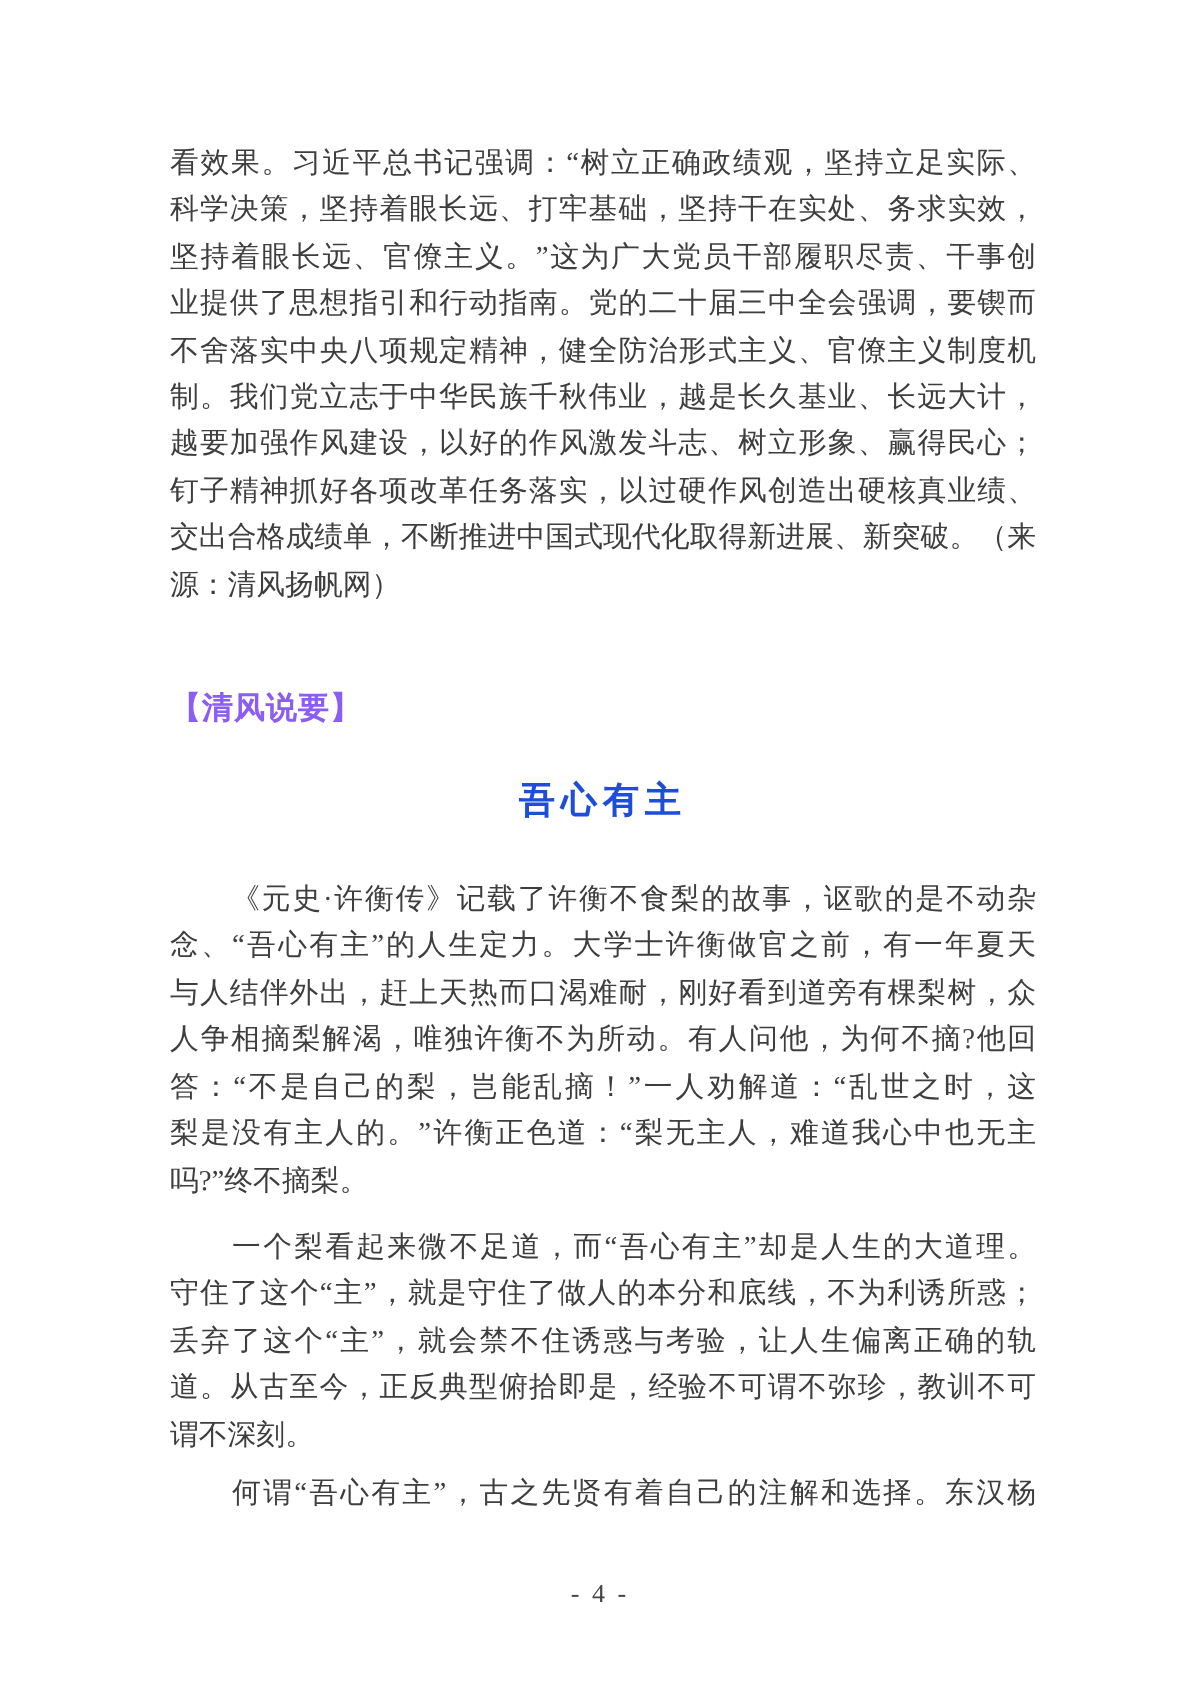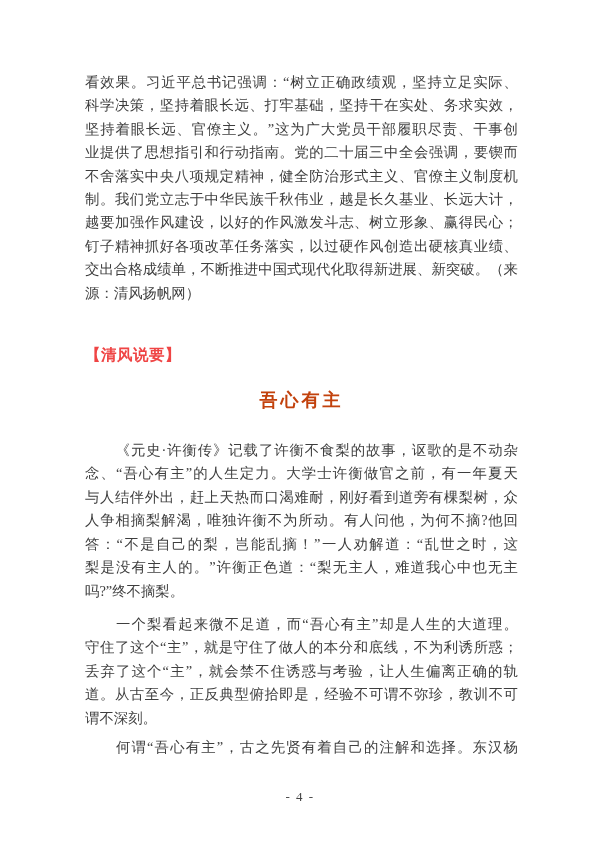--- a/index.html
+++ b/index.html
@@ -30,31 +30,31 @@
   }
   .line.end {
     text-align-last: left;
     white-space: normal;
   }
   .section-heading {
     margin-top: 39px;
     font-weight: bold;
     font-size: 15.5px;
     line-height: 22px;
-    color: #ef4444;
+    color: #8b5cf6;
     letter-spacing: 0.5px;
   }
   .article-title {
     margin-top: 22px;
     text-align: center;
     font-weight: bold;
     font-size: 18px;
     line-height: 25px;
     letter-spacing: 3px;
-    color: #c2410c;
+    color: #1d4ed8;
   }
   .para.story   { margin-top: 26px; }
   .para.comment { margin-top: 10px; }
   .para.third   { margin-top: 6px; }
   .page-number {
     position: absolute;
     top: 785px;
     left: 0;
     right: 0;
     text-align: center;

